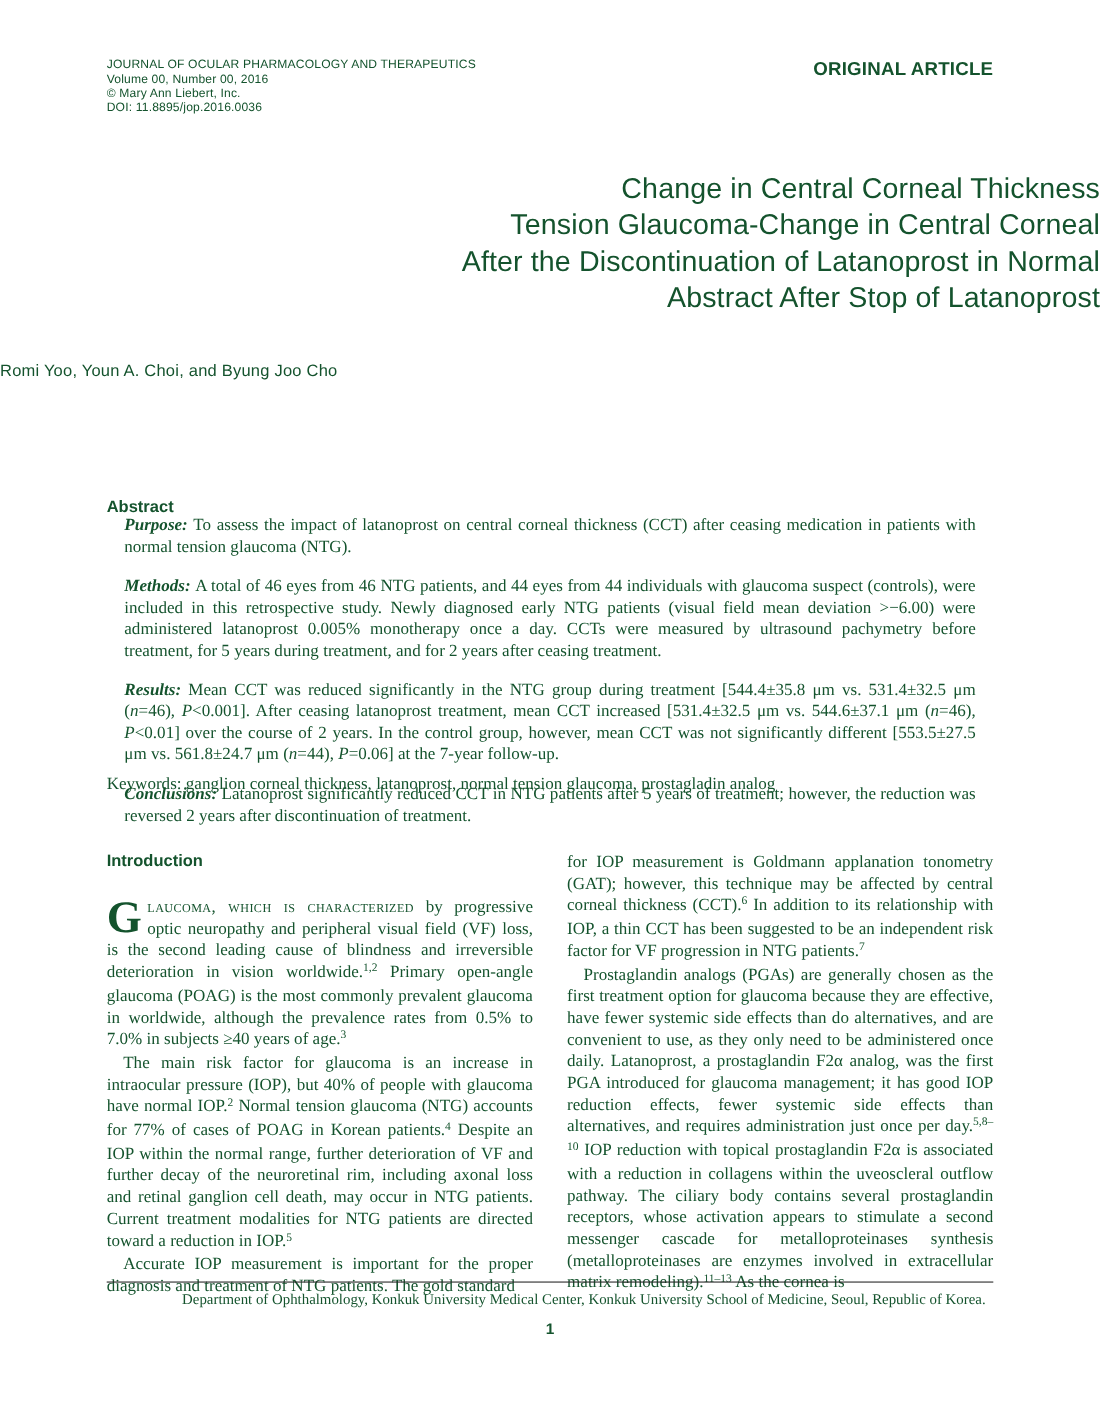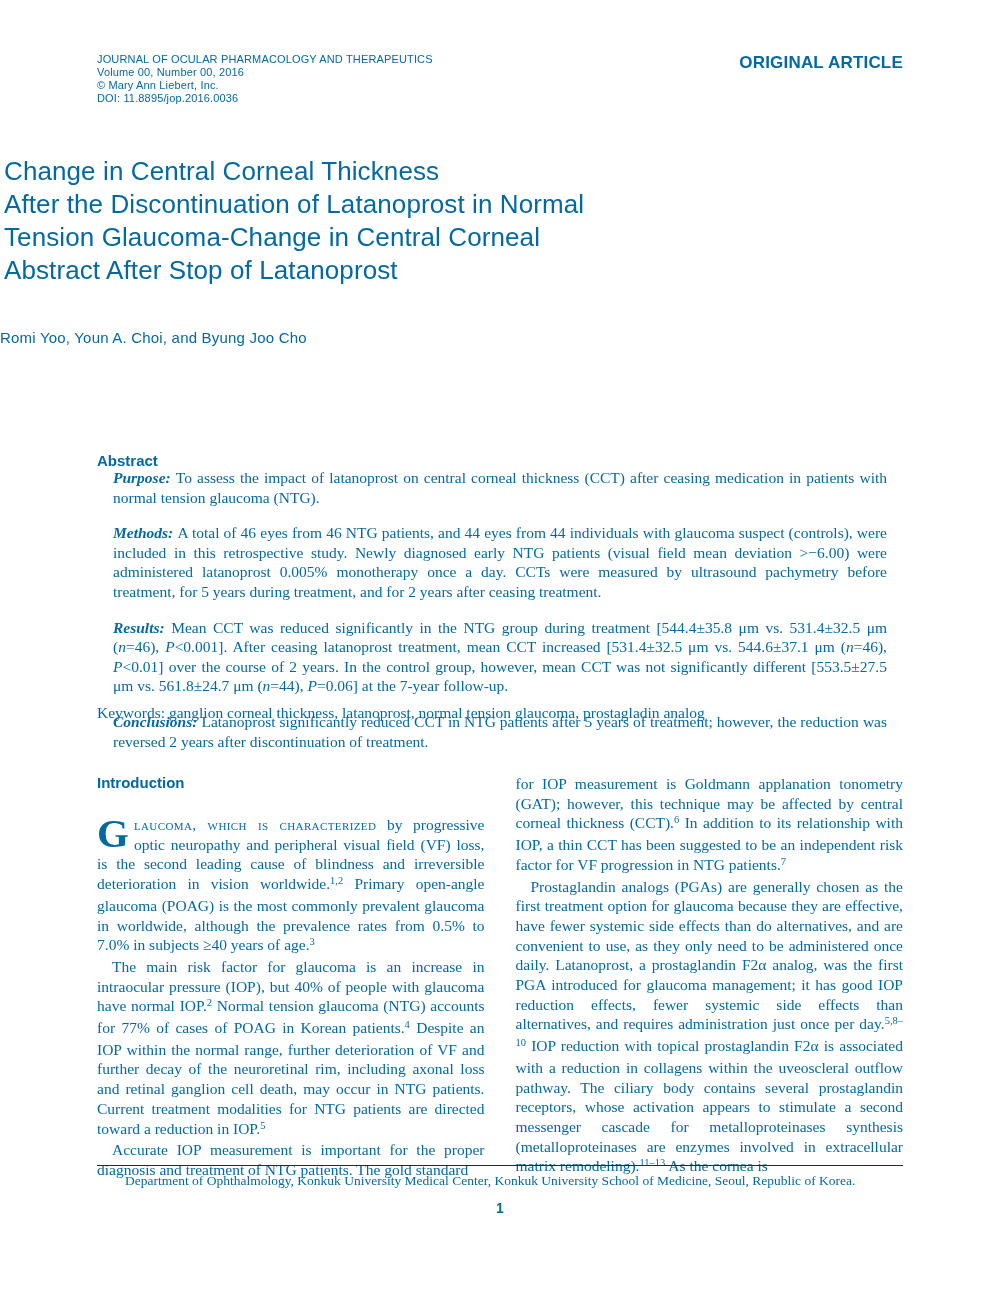--- a/index.html
+++ b/index.html
@@ -1,20 +1,20 @@
 <!DOCTYPE html>
 <html><head>
 <meta charset="utf-8">
 <style>
   html,body { margin:0; padding:0; background:#ffffff; }
   .page {
     position:relative;
     width:1000px; height:1294px;
     background:#ffffff;
-    color:#0369a1;
+    color:#14532d;
     overflow:hidden;
   }
 
   
   .header {
     position:absolute; left:97px; right:97px; top:53px;
     display:flex; justify-content:space-between; align-items:flex-start;
   }
   .journal-info {
     font:11px/13px "Liberation Sans", sans-serif;
@@ -22,21 +22,21 @@
   }
   .article-type {
     font:bold 17px/20px "Liberation Sans", sans-serif;
     letter-spacing:.2px;
     white-space:nowrap;
   }
 
   
   .title {
     position:absolute; left:4px; right:0; top:155px;
-    text-align:left;
+    text-align:right;
     font:26px/33px "Liberation Sans", sans-serif;
     letter-spacing:.1px;
   }
   .authors {
     position:absolute; left:0; right:0; top:329px;
     text-align:left;
     font:15px/18px "Liberation Sans", sans-serif;
     letter-spacing:.2px;
   }
 
@@ -89,23 +89,24 @@
     font-size:41px; line-height:32px;
     margin:2px 5px 0 0;
   }
 
   
   .footnote-rule {
     position:absolute; left:97px; width:806px; top:1165px;
     height:1px; background:#2a2a2a;
   }
   .footnote {
-    position:absolute; left:109px; width:806px; top:1172px;
+    position:absolute; left:90px; width:806px; top:1172px;
     font:13.5px/17px "Liberation Serif", serif;
     text-indent:16px;
+    text-align:right;
   }
   .page-number {
     position:absolute; left:0; right:0; top:1200px;
     text-align:center;
     font:bold 14px/17px "Liberation Sans", sans-serif;
   }
 </style>
 </head>
 <body>
 
@@ -116,22 +117,22 @@
         <div>JOURNAL OF OCULAR PHARMACOLOGY AND THERAPEUTICS</div>
         <div>Volume 00, Number 00, 2016</div>
         <div>© Mary Ann Liebert, Inc.</div>
         <div>DOI: 11.8895/jop.2016.0036</div>
       </div>
     <div class="article-type">ORIGINAL ARTICLE</div>
   </div>
 
   <div class="title">
       <div>Change in Central Corneal Thickness</div>
+      <div>Tension Glaucoma-Change in Central Corneal</div>
       <div>After the Discontinuation of Latanoprost in Normal</div>
-      <div>Tension Glaucoma-Change in Central Corneal</div>
       <div>Abstract After Stop of Latanoprost</div>
     </div>
 
   <div class="authors">Romi Yoo, Youn A. Choi, and Byung Joo Cho</div>
 
   <div class="abstract-heading">Abstract</div>
 
   <div class="abstract-body">
       <p class=""><span class="sg-label">Purpose: </span><span class="sg-normal">To assess the impact of latanoprost on central corneal thickness (CCT) after ceasing medication in patients with normal tension glaucoma (NTG).</span></p>
       <p class=""><span class="sg-label">Methods: </span><span class="sg-normal">A total of 46 eyes from 46 NTG patients, and 44 eyes from 44 individuals with glaucoma suspect (controls), were included in this retrospective study. Newly diagnosed early NTG patients (visual field mean deviation &gt;−6.00) were administered latanoprost 0.005% monotherapy once a day. CCTs were measured by ultrasound pachymetry before treatment, for 5 years during treatment, and for 2 years after ceasing treatment.</span></p>

